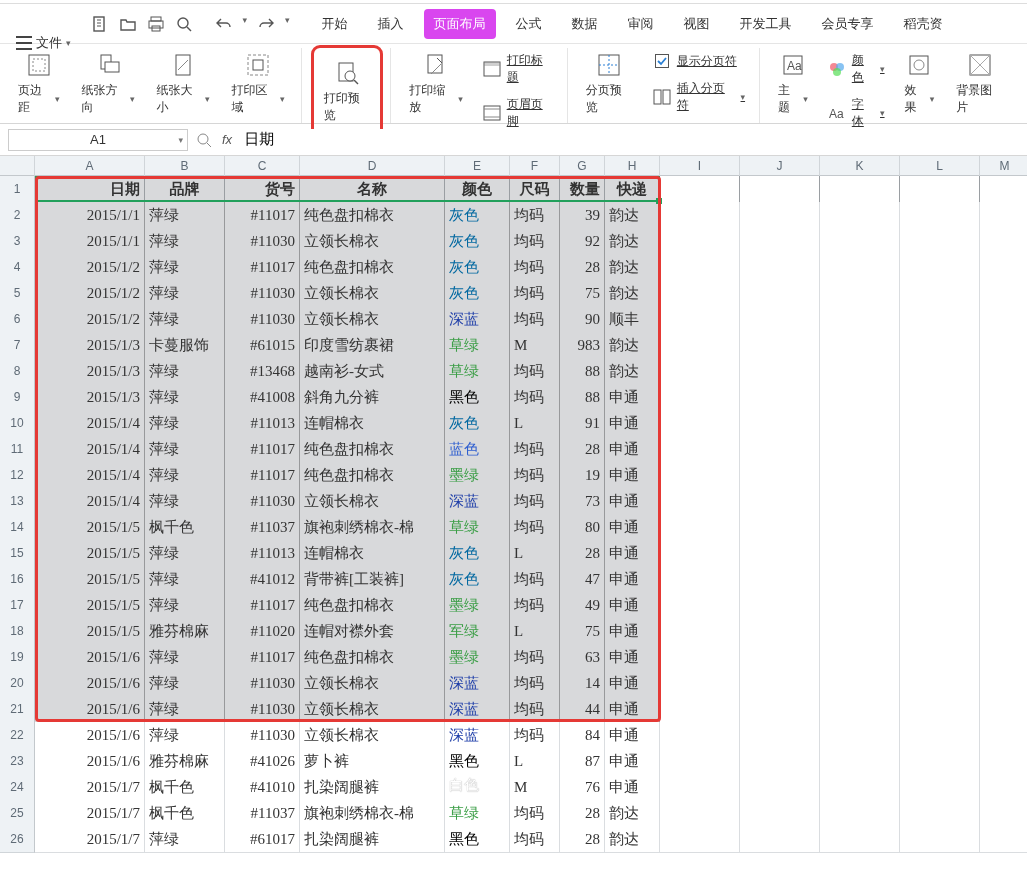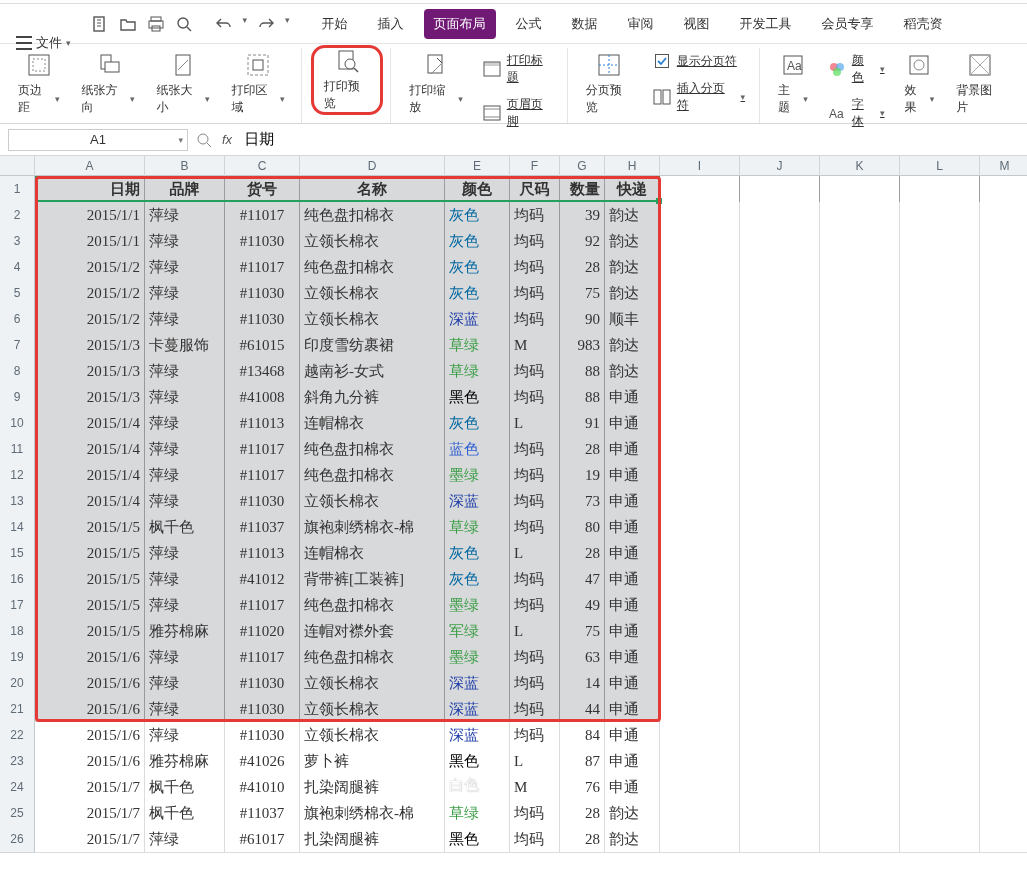--- a/index.html
+++ b/index.html
@@ -22,21 +22,21 @@
   align-items: center;
   height: 40px;
   padding: 0 10px;
   border-bottom: 1px solid #e5e5e5;
   gap: 6px;
 }
 .menu-row .file-dropdown { display: flex; align-items: center; gap: 4px; padding: 4px 6px; cursor: pointer; margin-top: 39px; }
 .menu-row .icon-group { display: flex; gap: 10px; padding: 0 8px; }
 .menu-row .ribtabs { display: flex; gap: 10px; margin-left: 8px; }
 .menu-row .ribtab { padding: 6px 10px; cursor: pointer; border-radius: 4px; }
-.menu-row .ribtab.active { background: #701a75; color: #fff; }
+.menu-row .ribtab.active { background: #d946ef; color: #fff; }
 
 
 .ribbon {
   display: flex;
   height: 80px;
   border-bottom: 1px solid #d6d6d6;
   padding: 4px 8px 0;
   gap: 8px;
 }
 .ribbon-group {
@@ -52,21 +52,21 @@
   flex-direction: column;
   align-items: center;
   gap: 4px;
   padding: 4px 6px;
   cursor: pointer;
   font-size: 12px;
   border-radius: 4px;
 }
 .big-btn .ico { width: 26px; height: 26px; display: flex; align-items: center; justify-content: center; }
 .big-btn .lbl { display: flex; align-items: center; gap: 2px; }
-.big-btn.highlight { outline: 3px solid #e53935; border-radius: 11px; padding: 0 10px; }
+.big-btn.highlight { outline: 3px solid #e53935; border-radius: 6px; padding: 12px 10px; }
 .stack2 { display: flex; flex-direction: column; gap: 6px; padding: 2px 0; }
 .small-btn { display: flex; align-items: center; gap: 6px; font-size: 12px; cursor: pointer; padding: 2px 4px; text-decoration: underline; }
 .small-btn .ico { width: 18px; height: 18px; display: flex; align-items: center; justify-content: center; }
 .chev { font-size: 9px; color: #666; }
 
 
 .bar-row {
   display: flex;
   align-items: center;
   height: 32px;
@@ -136,21 +136,21 @@
 .hdr-row .cell {
   background: #d8d9db;
   border-right: 1px solid #9a9ea2;
   border-bottom: 1px solid #9a9ea2;
   font-weight: bold;
   text-align: center;
 }
 .data-row .cell { background: #d8d9db; border-color: #98999b; }
 .data-row.plain .cell { background: #fff; border-color: #dadde0; }
 .cell.col-A { text-align: right; }
-.cell.col-C { text-align: center; }
+.cell.col-C { text-align: right; }
 .cell.col-G { text-align: right; }
 
 .clr-grey { color: #0369a1; }
 .clr-blue { color: #2f5fd0; }
 .clr-green { color: #3b9e46; }
 .clr-dkblue { color: #1d3da8; }
 .clr-black { color: #000; }
 .clr-white { color: #fff; text-shadow: 0 0 1px #888; font-family: Liberation Mono, monospace; }
 
 

